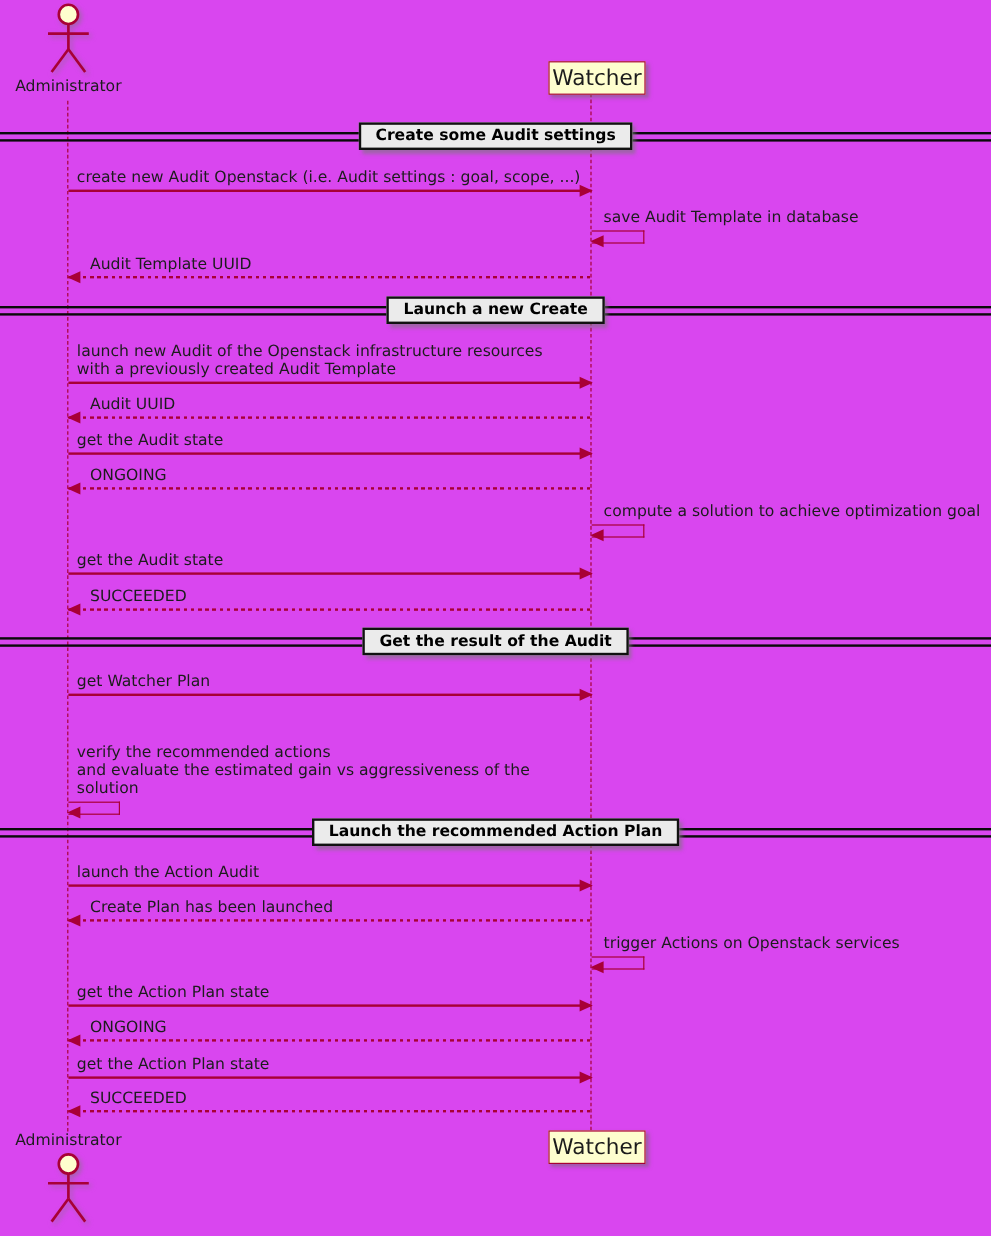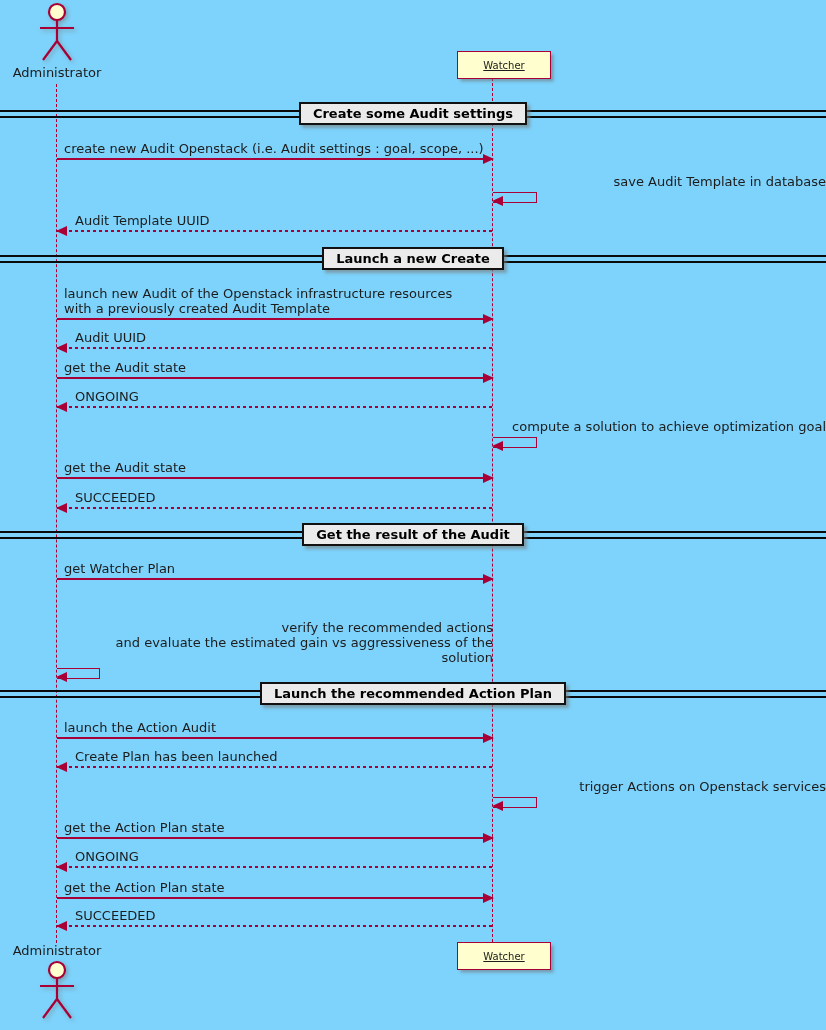--- a/index.html
+++ b/index.html
@@ -1,31 +1,31 @@
 <!DOCTYPE html>
 <html><head>
 <meta charset="utf-8">
 <style>
   * { box-sizing: border-box; margin: 0; padding: 0; }
   html,body { background:#ffffff; }
   body { font-family:"DejaVu Sans", sans-serif; }
-  #canvas { position:relative; width:826px; height:1030px; background:#7dd3fc; overflow:hidden; }
+  #canvas { position:relative; width:826px; height:1030px; background:#d946ef; overflow:hidden; }
 
   
   .lifeline { position:absolute; width:0; border-left:1.6px dashed #A80036; z-index:0; }
 
   
   .actor-figure { position:absolute; z-index:2; filter:drop-shadow(2.5px 2.5px 2px rgba(120,120,120,0.55)); }
   .actor-label { position:absolute; left:0; width:114px; text-align:center; font-size:13px; color:#1c1c1c; z-index:2; }
 
   
-  .pbox { position:absolute; left:457px; width:94px; height:28px; background:#FEFECE;
+  .pbox { position:absolute; left:457px; width:81px; height:28px; background:#FEFECE;
           border:1.8px solid #A80036; box-shadow:2.5px 2.5px 3px rgba(110,110,110,0.55);
           display:flex; align-items:center; justify-content:center;
-          font-size:10px; color:#1c1c1c; z-index:2;text-decoration:underline; }
+          font-size:18px; color:#1c1c1c; z-index:2; }
 
   
   .divider { position:absolute; left:0; width:826px; height:26px; text-align:center; z-index:3; }
   .div-line { position:absolute; left:0; width:826px; height:2px; background:#0a0a0a; }
   .div-line.l1 { top:8px; } .div-line.l2 { top:14px; }
   .div-box { position:relative; display:inline-block; background:#EBEBEB; border:2px solid #111;
              padding:1px 12px; font-size:13px; font-weight:bold; color:#000; line-height:17px;
              box-shadow:3px 3px 3px rgba(120,120,120,0.6); z-index:1; }
 
   
@@ -34,21 +34,21 @@
   .rtext { margin-left:18px; }
   .mline { position:relative; height:2px; }
   .msolid { height:1.7px; background:#A80036; }
   .mdot { height:1.7px; background-image:repeating-linear-gradient(90deg,#A80036 0,#A80036 3px,transparent 3px,transparent 6px); }
   .ah-r { position:absolute; right:-1px; top:50%; margin-top:-5px; width:0; height:0;
           border-left:11px solid #A80036; border-top:5px solid transparent; border-bottom:5px solid transparent; }
   .ah-l { position:absolute; left:-1px; top:50%; margin-top:-5px; width:0; height:0;
           border-right:11px solid #A80036; border-top:5px solid transparent; border-bottom:5px solid transparent; }
 
   
-  .selfmsg { position:absolute; z-index:1;text-align:right; }
+  .selfmsg { position:absolute; z-index:1; }
   .at-watcher { left:493px; width:333px; }
   .at-admin { left:57px; width:436px; }
   .stext { margin-left:10px; }
   .at-admin .mtext { margin-left:7px; }
   .loop { position:relative; width:44px; height:11px; border:1.7px solid #A80036; border-left:none; margin-top:3px; }
   .at-admin .loop { width:43px; }
   .loop-ah { top:auto; bottom:-4px; margin-top:0; left:-1px; }
 </style>
 </head>
 <body>

